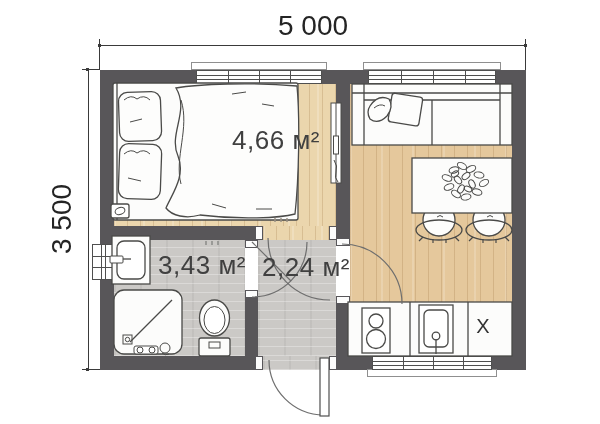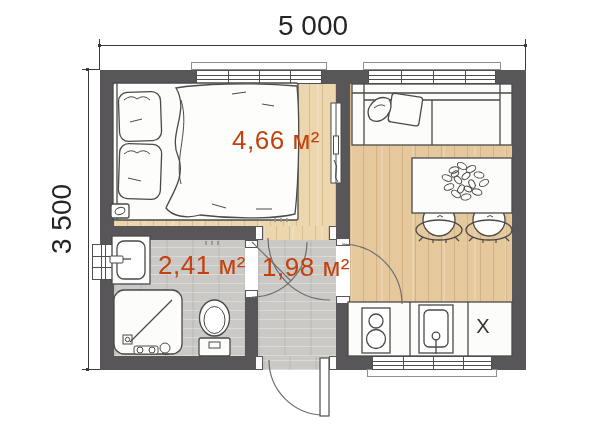--- a/index.html
+++ b/index.html
@@ -12,21 +12,21 @@
   .floor-wood-kitchen{position:absolute;background-color:#e5c89c;
     background-image:repeating-linear-gradient(90deg, rgba(146,103,52,.22) 0 1px, transparent 1px 13px),
                      repeating-linear-gradient(90deg, rgba(255,255,255,.18) 0 2px, transparent 2px 31px);}
   .floor-tile{position:absolute;background-color:#cbc9c6;
     background-image:repeating-linear-gradient(0deg, rgba(255,255,255,.30) 0 1px, transparent 1px 9px),
                      repeating-linear-gradient(90deg, rgba(0,0,0,.045) 0 2px, transparent 2px 26px);}
   .window{position:absolute;background:#fff;border:1px solid #4f4f4f;box-sizing:border-box;}
   .sill{position:absolute;background:#fff;border:1px solid #8f8f8f;box-sizing:border-box;}
   .jamb{position:absolute;background:#fcfcfc;border:1px solid #58565a;box-sizing:border-box;}
   .glass-line{position:absolute;background:#4f4f4f;}
-  .room-label{position:absolute;transform:translate(-50%,-50%);font-size:26px;color:#c2410c;
+  .room-label{position:absolute;transform:translate(-50%,-50%);font-size:26px;color:#404040;
     white-space:nowrap;letter-spacing:.5px;z-index:30;}
   .x-label{position:absolute;transform:translate(-50%,-50%);font-size:20px;color:#333;z-index:30;}
   .dim-label{position:absolute;transform:translate(-50%,-50%);font-size:28px;color:#242424;white-space:nowrap;}
   .dim-label.vert{transform:translate(-50%,-50%) rotate(-90deg);}
   .dline{position:absolute;background:#3a3a3a;}
   .dot{position:absolute;width:3px;height:3px;background:#3a3a3a;}
   svg.furniture{position:absolute;left:0;top:0;z-index:20;}
 </style>
 </head>
 <body>
@@ -240,17 +240,17 @@
     <g stroke="#6e6e6e" stroke-width="1.2">
       <path d="M342 236 A 60 60 0 0 1 402 296"></path>
     </g>
     <g>
       <path d="M269 352 A 55 55 0 0 0 324 407" stroke="#6e6e6e" stroke-width="1.2"></path>
       <rect x="320" y="350" width="9" height="58" fill="#ffffff" stroke="#4f4f4f" stroke-width="1.2"></rect>
     </g>
   </svg>
 
   <div class="room-label" style="left:276px;top:132px;">4,66 м²</div>
-  <div class="room-label" style="left:202px;top:257px;">2,41 м²</div>
-  <div class="room-label" style="left:306px;top:259px;">1,98 м²</div>
+  <div class="room-label" style="left:202px;top:257px;">3,43 м²</div>
+  <div class="room-label" style="left:306px;top:259px;">2,24 м²</div>
   <div class="x-label" style="left:483px;top:318px;">X</div>
 
 </div>
 
 </body></html>

